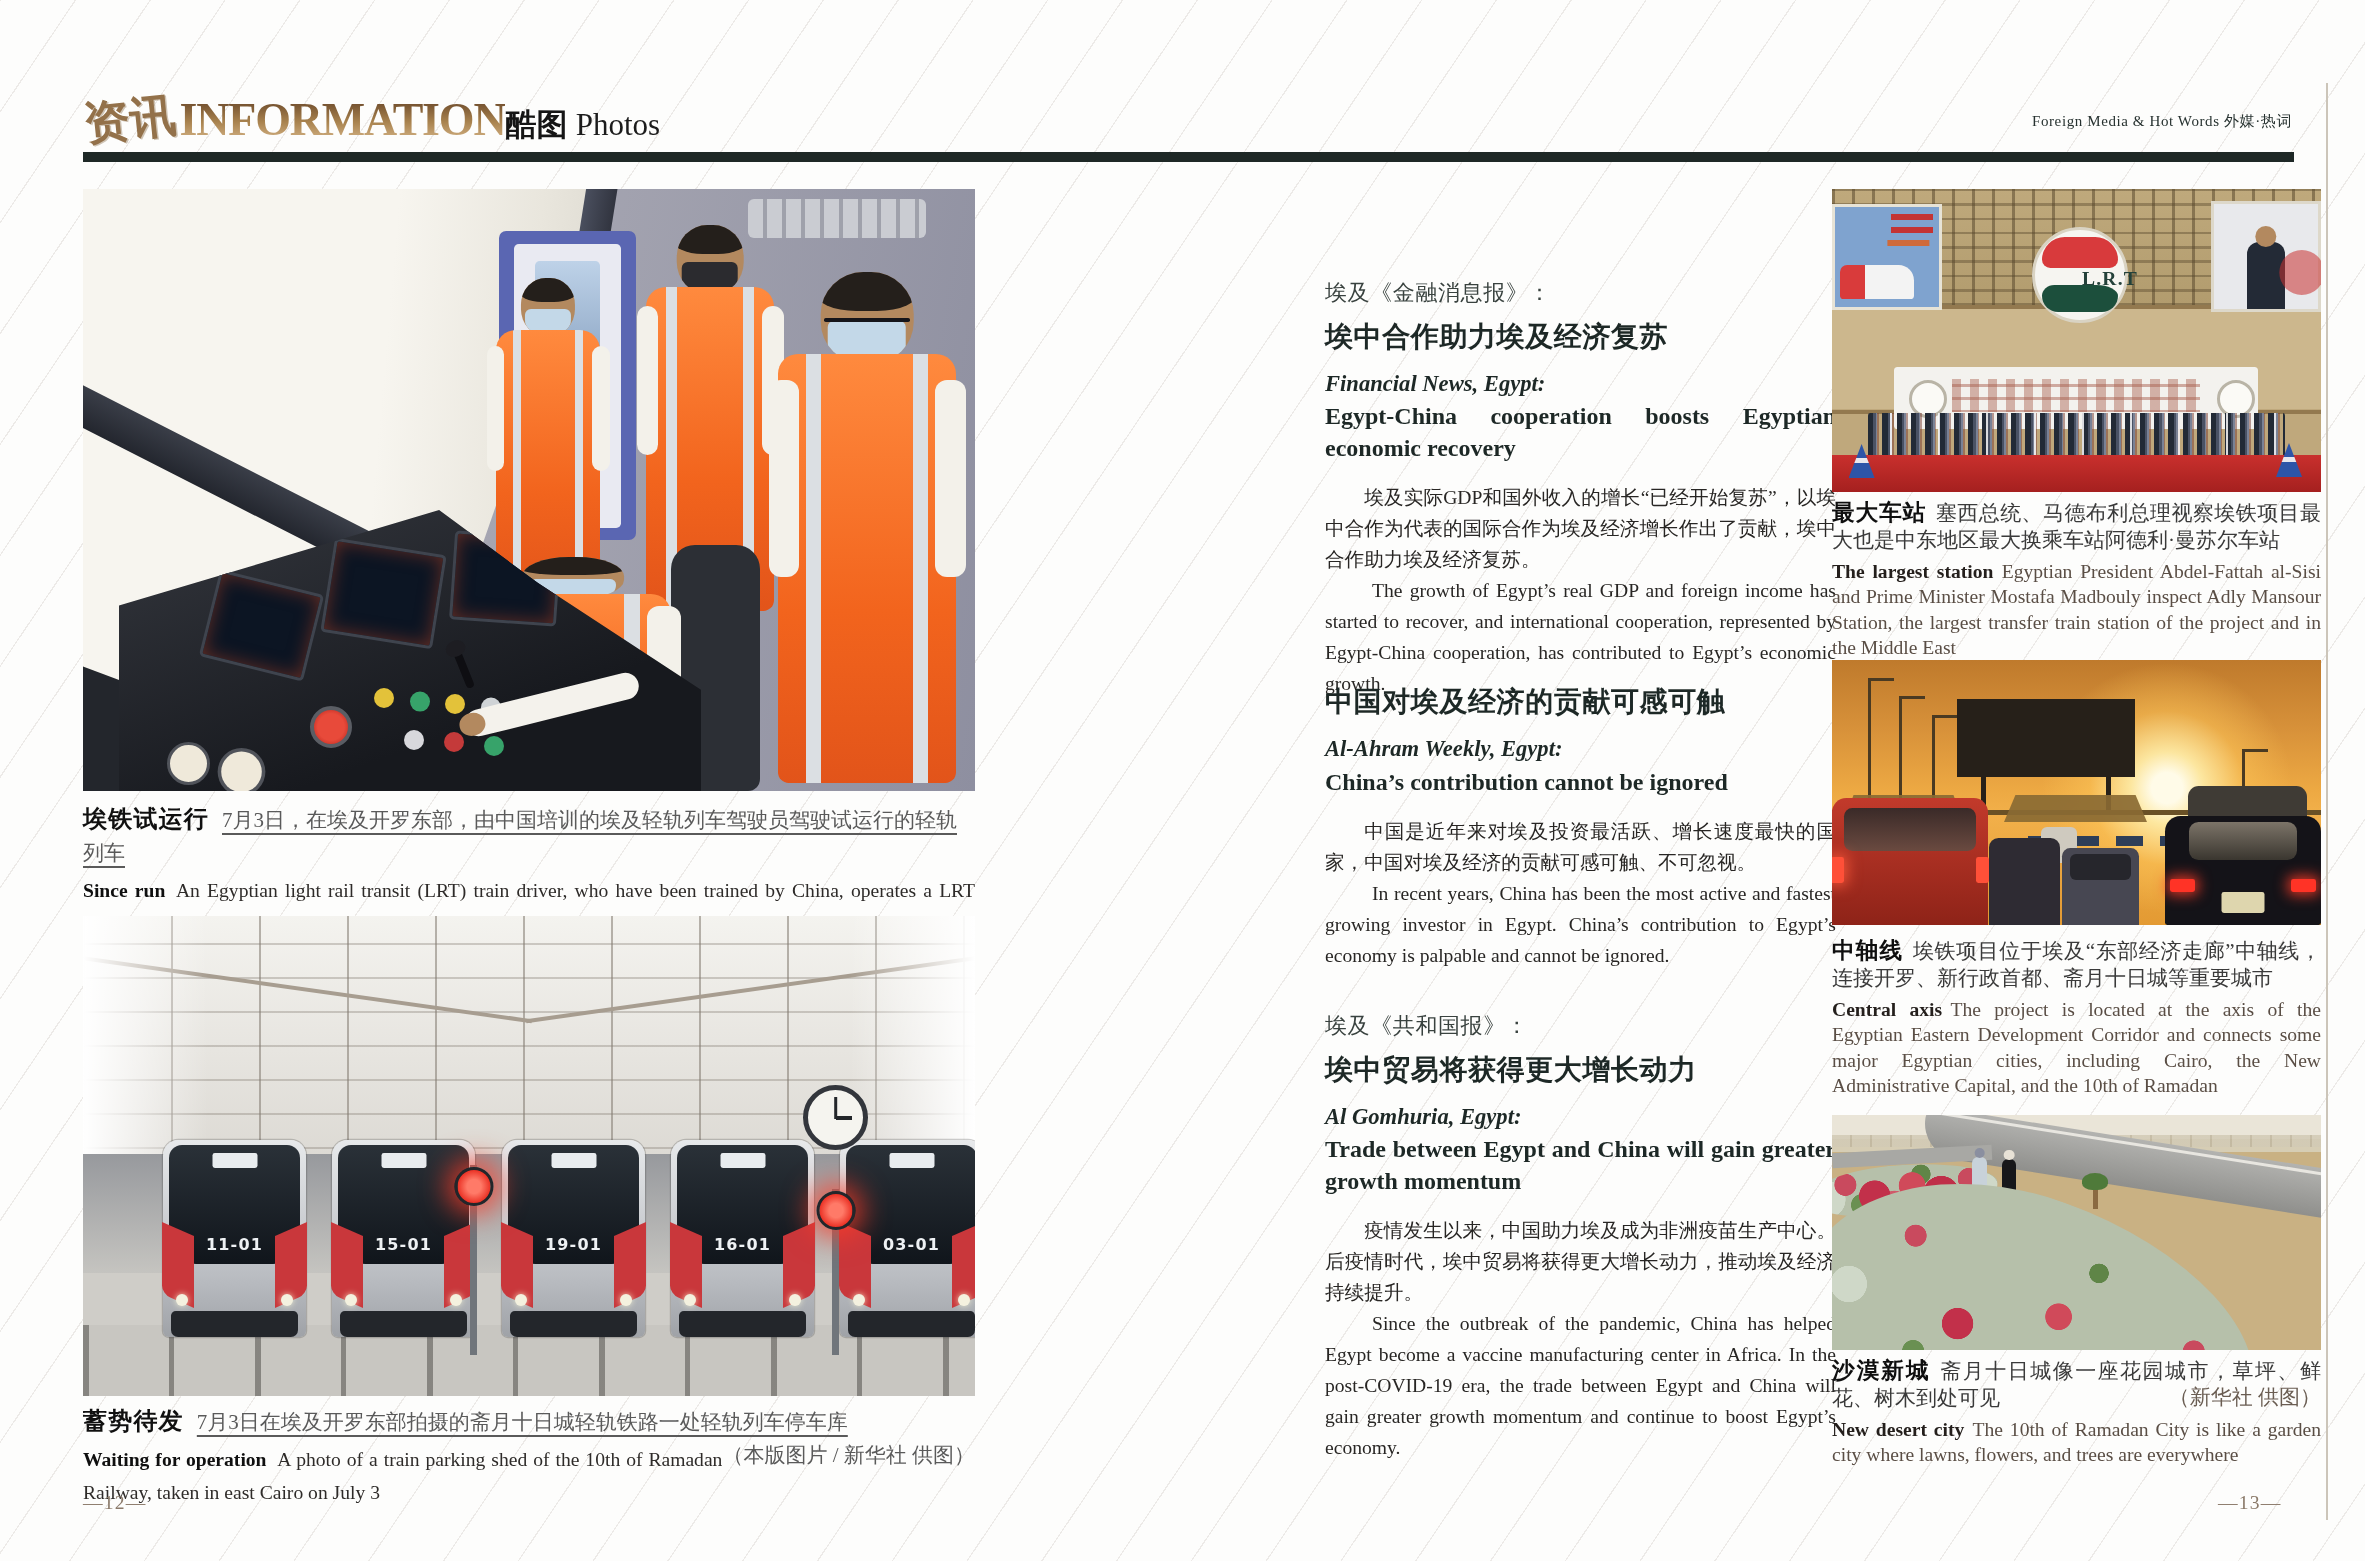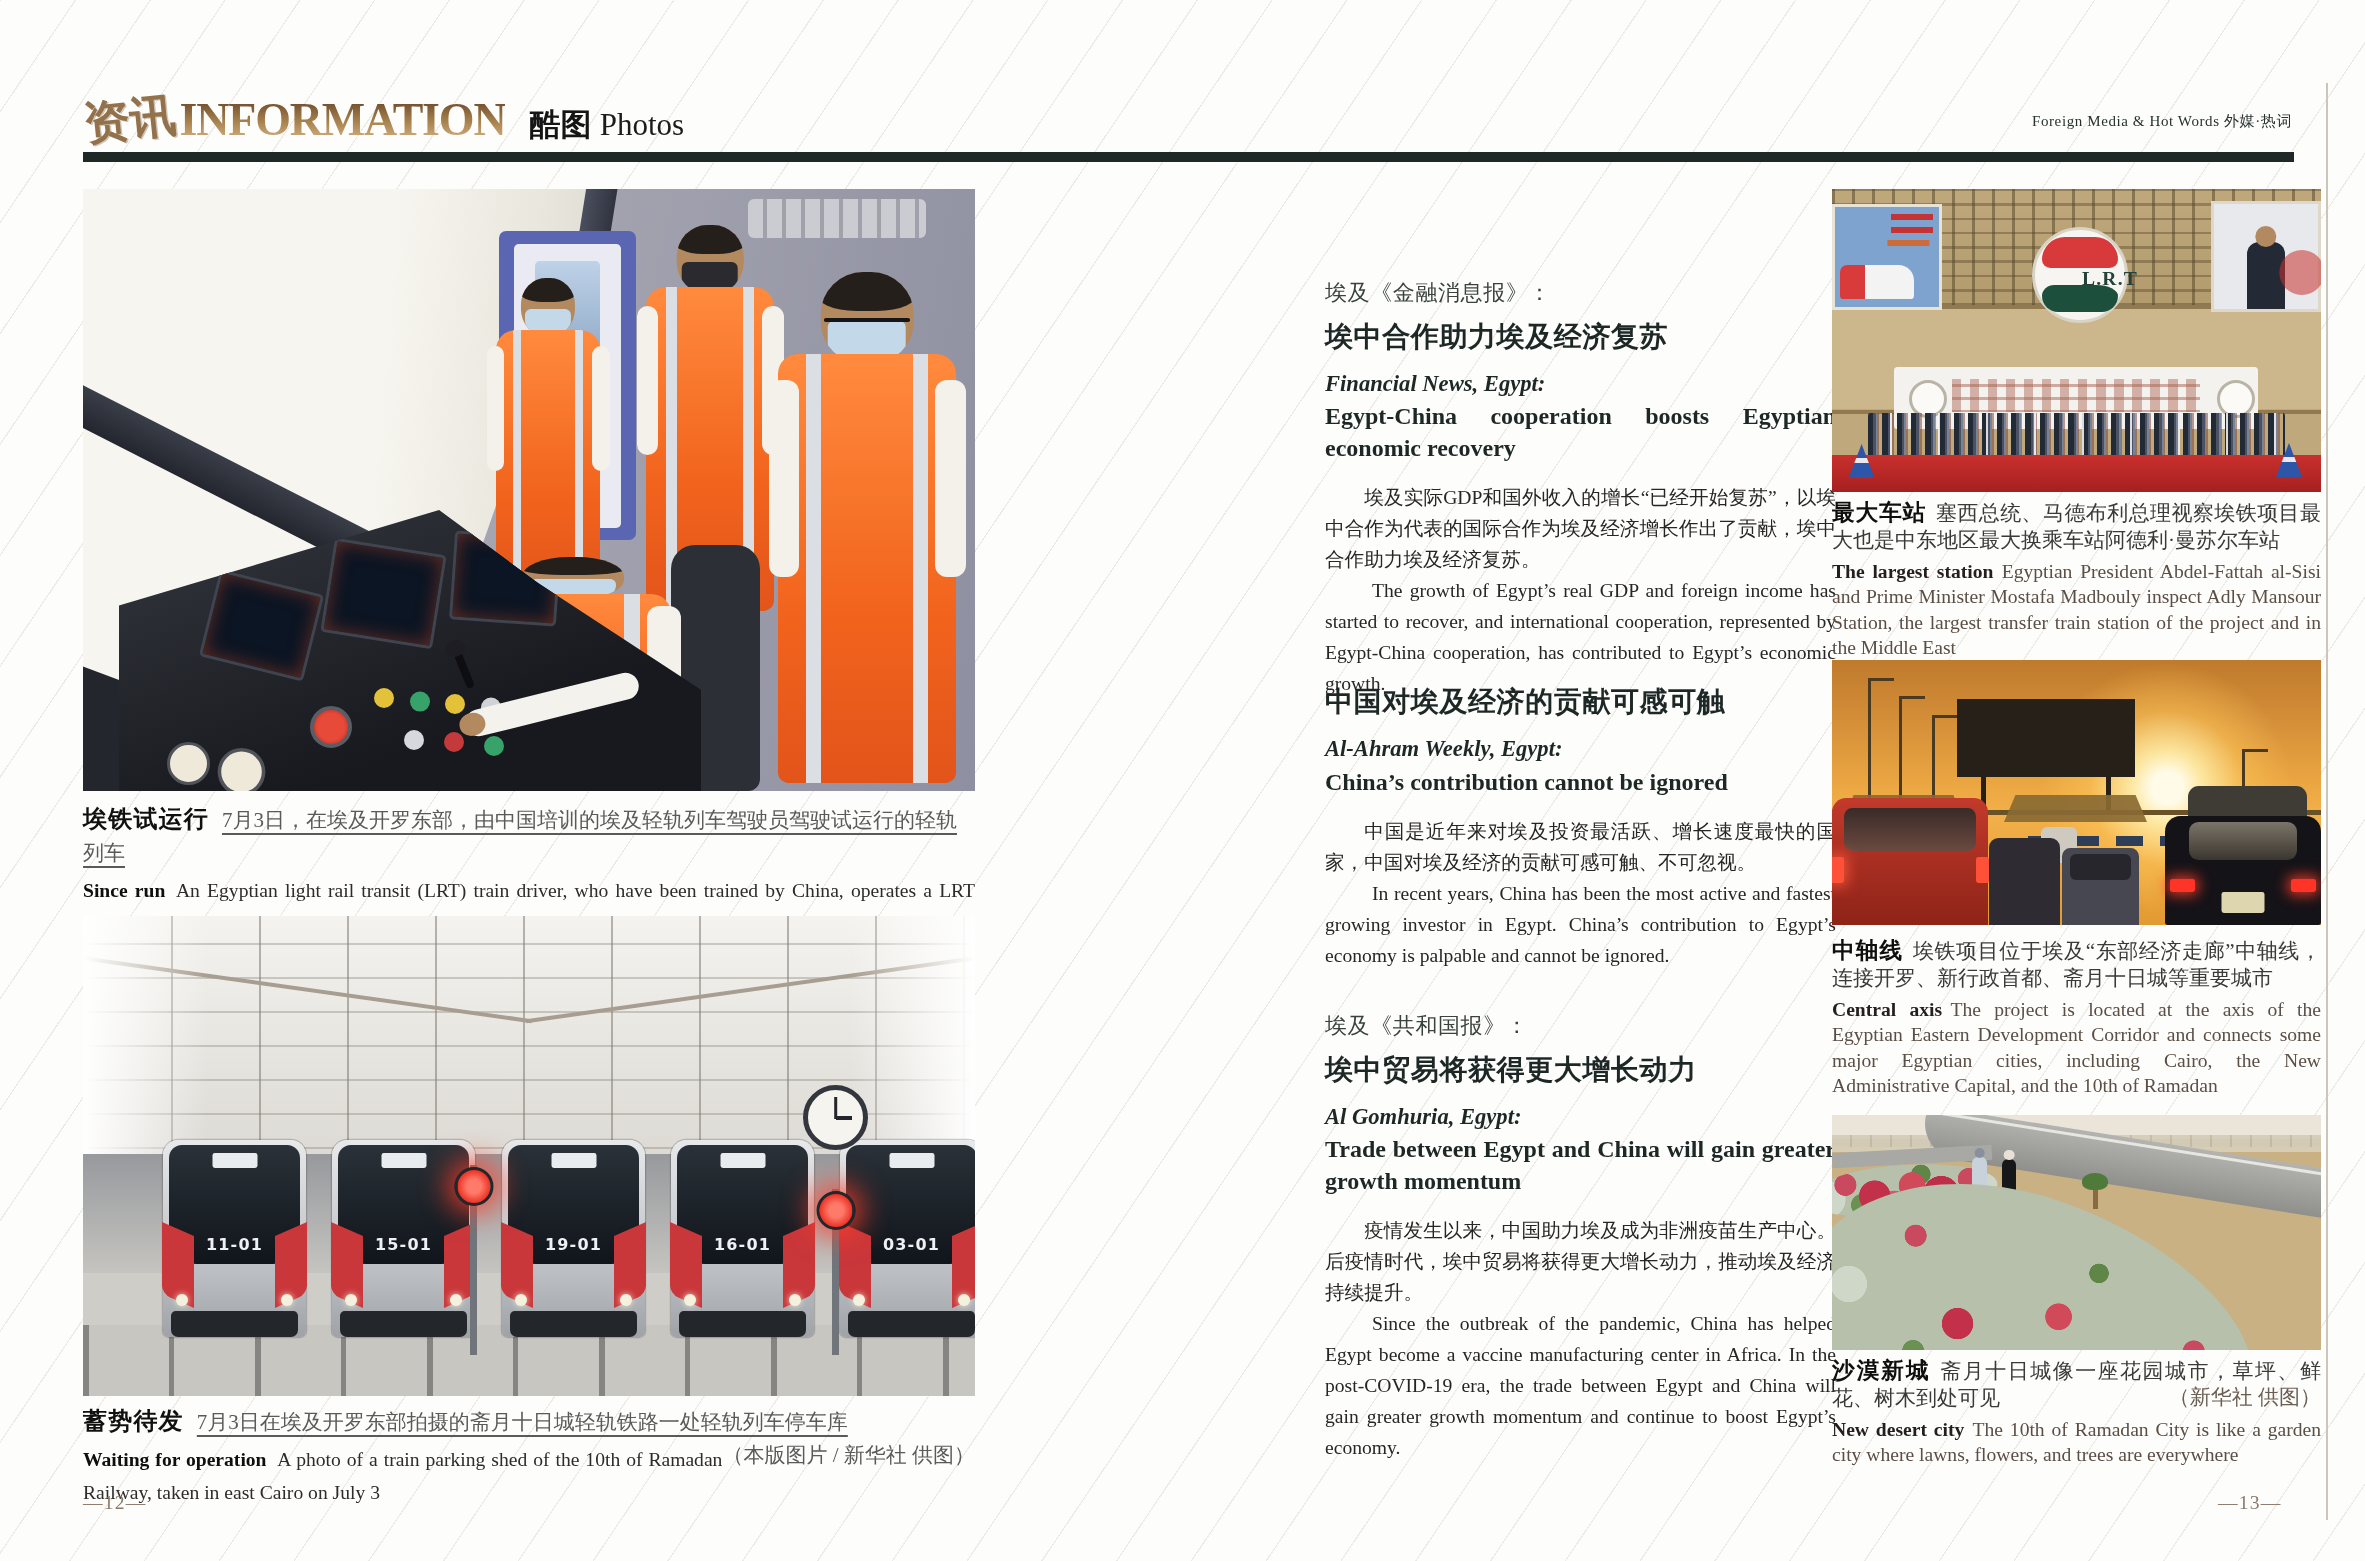--- a/index.html
+++ b/index.html
@@ -9,21 +9,21 @@
     background-image:repeating-linear-gradient(124deg, rgba(150,135,125,0.16) 0 1.2px, transparent 1.2px 62px);
     font-family:"Liberation Serif","DejaVu Serif",serif;color:#262626;}
 
   
   .brand{position:absolute;left:84px;top:89px;display:flex;align-items:baseline;}
   .logo-cn{font-size:46px;font-weight:bold;color:#93714a;transform:rotate(-6deg);display:inline-block;
     text-shadow:1.2px 1.2px 0 rgba(120,90,50,.35);margin-right:3.6px;}
   .logo-en{font-size:46px;font-weight:bold;letter-spacing:-1.2px;
     background:linear-gradient(180deg,#6e4c2c 15%,#a9834f 55%,#d9b98c 95%);
     -webkit-background-clip:text;background-clip:text;color:transparent;}
-  .sec-cn{font-size:31px;font-weight:bold;color:#151515;margin-left:24px;}
+  .sec-cn{font-size:31px;font-weight:bold;color:#151515;margin-left:0;}
   .sec-en{font-size:31px;color:#1c1c1c;margin-left:8.3px;}
   .header-right{position:absolute;left:1425px;top:112px;width:867px;text-align:right;
     font-size:15px;color:#273230;letter-spacing:0.6px;}
   .rule{position:absolute;left:83px;top:152px;width:2211px;height:9.5px;background:#1e2826;}
   .edge-line{position:absolute;left:2326px;top:83px;width:1.8px;height:1437px;background:#ccc5b9;}
 
   
   .photo{position:absolute;overflow:hidden;background:#ddd;}
 
   

